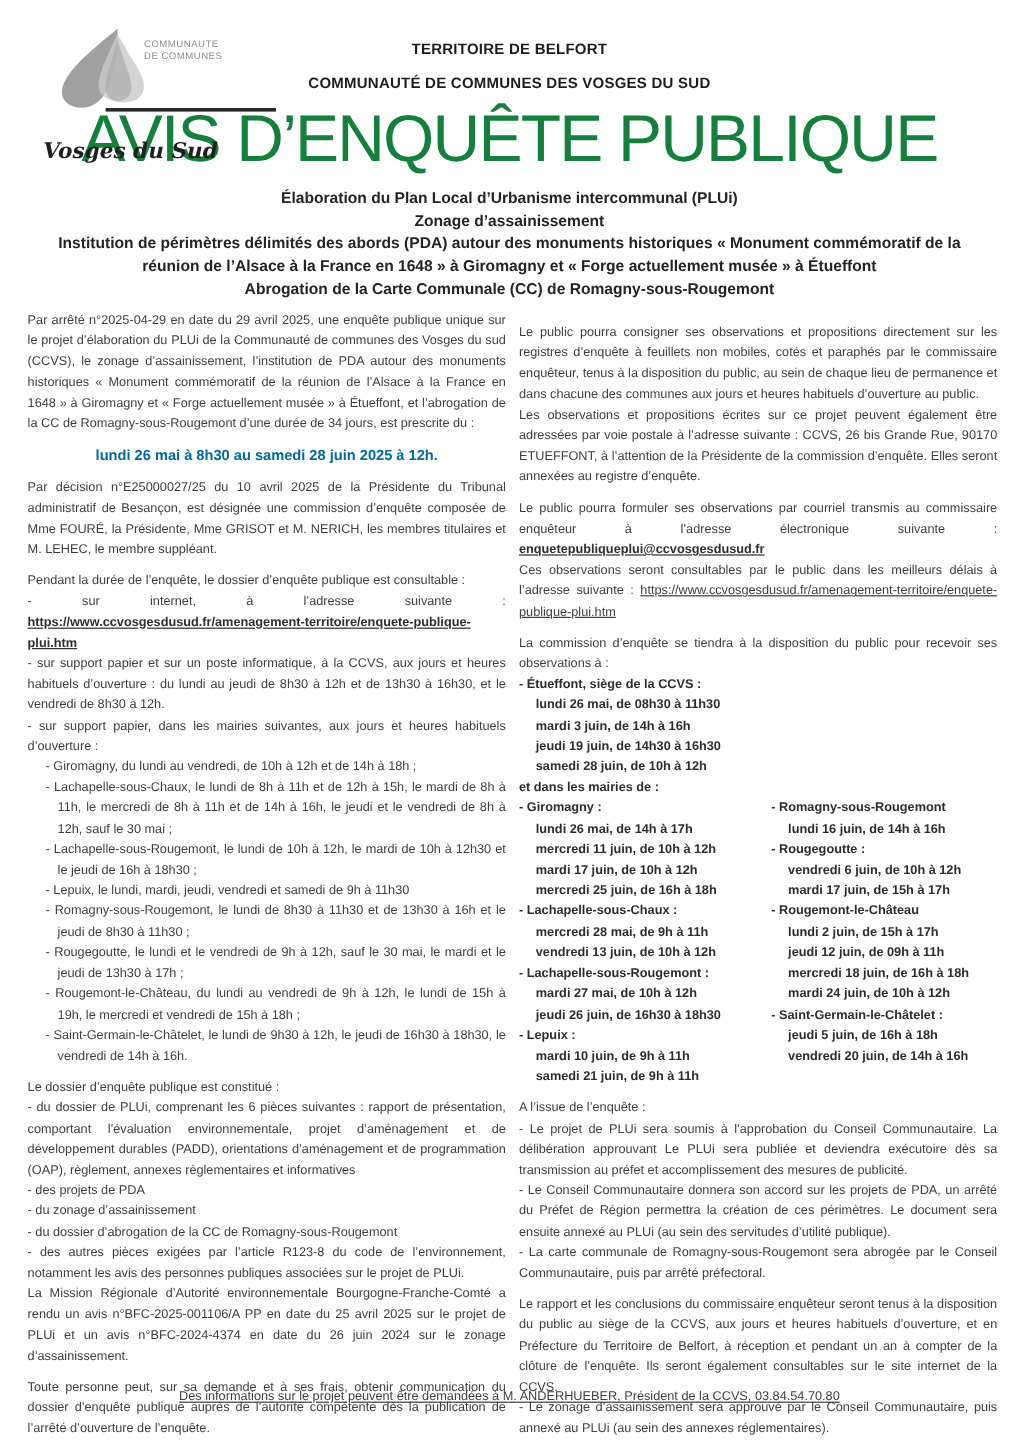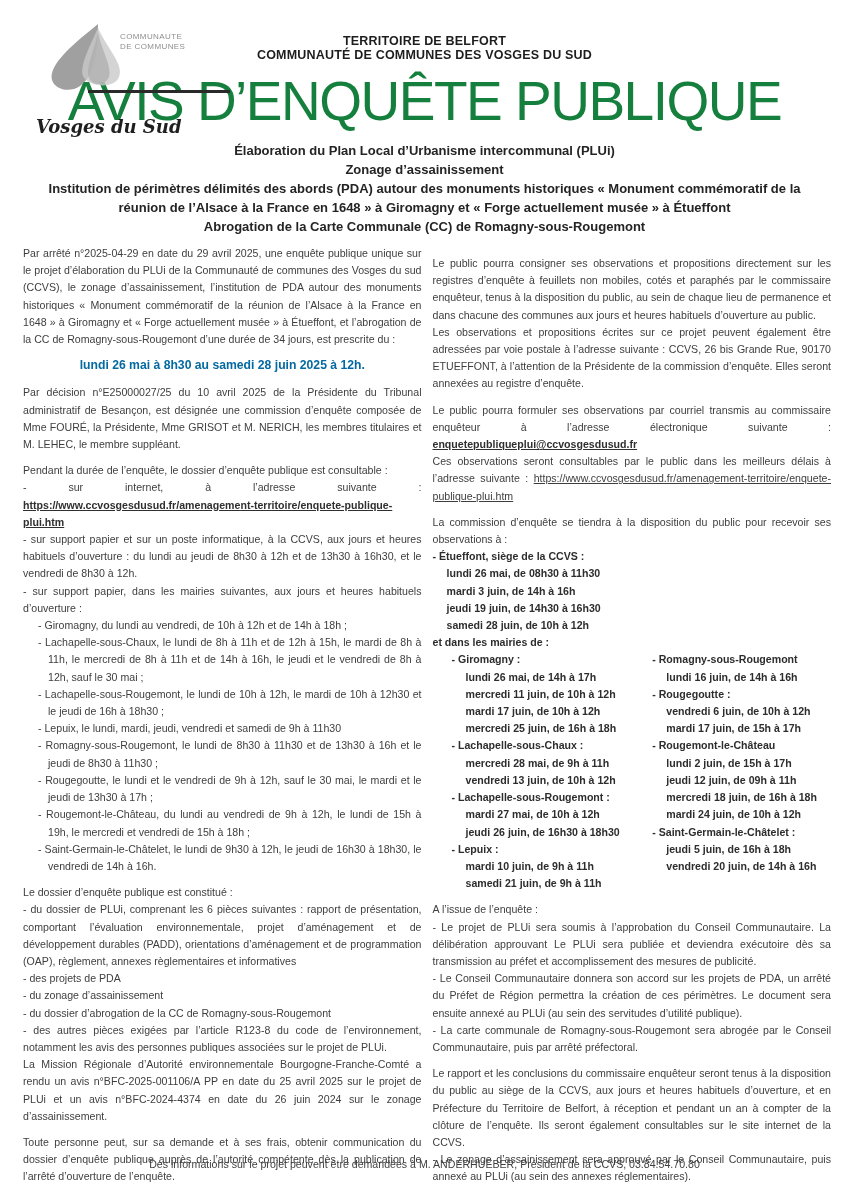--- a/index.html
+++ b/index.html
@@ -35,21 +35,21 @@
   .logo-name {
     position: absolute; left: 8px; top: 72px;
     font-family: "DejaVu Serif", serif;
     font-style: italic; font-weight: 700;
     font-size: 18px; color: #1f1f1f; white-space: nowrap; margin-top: 24px;
   }
   .region, .org {
     margin: 0; font-size: 12.5px; font-weight: 700;
     color: #1d1d1d; letter-spacing: .2px;
   }
-  .org { }
+  .org { margin-top: 14px; }
   .title {
     margin: 12px 0 12px;
     font-size: 55px; line-height: 1.0;
     font-weight: 400; letter-spacing: -1.5px;
     color: #15803d; white-space: nowrap;
   }
   .subtitles {
     max-width: 775px; margin: 0 auto;
     font-size: 13px; font-weight: 600; line-height: 19px;
     color: #242424;
@@ -82,27 +82,28 @@
   .sub-item {
     margin: 0 0 0 15px;
     padding-left: 10px; text-indent: -10px;
   }
 
   
   .perm { text-align: left; font-weight: 700; color: #2d2d2d; }
   .perm p { margin: 0; }
   .perm-city { }
   .perm-time { margin-left: 14px !important; }
-  .perm-cols { display: flex; gap: 22px; margin-left: 19px; }
+  .perm-cols { display: flex; gap: 22px; }
   .perm-col { flex: 1 1 0; min-width: 0; }
 
   
   .doc-footer {
     position: absolute; left: 0; right: 0; bottom: 30px;
     text-align: center;
+    text-decoration: underline;
   }
   .doc-footer p { margin: 0; font-size: 10.6px; color: #3e3e3e; }
 </style>
 </head>
 <body>
 
 <div class="page">
 
   <header class="doc-header">
 

